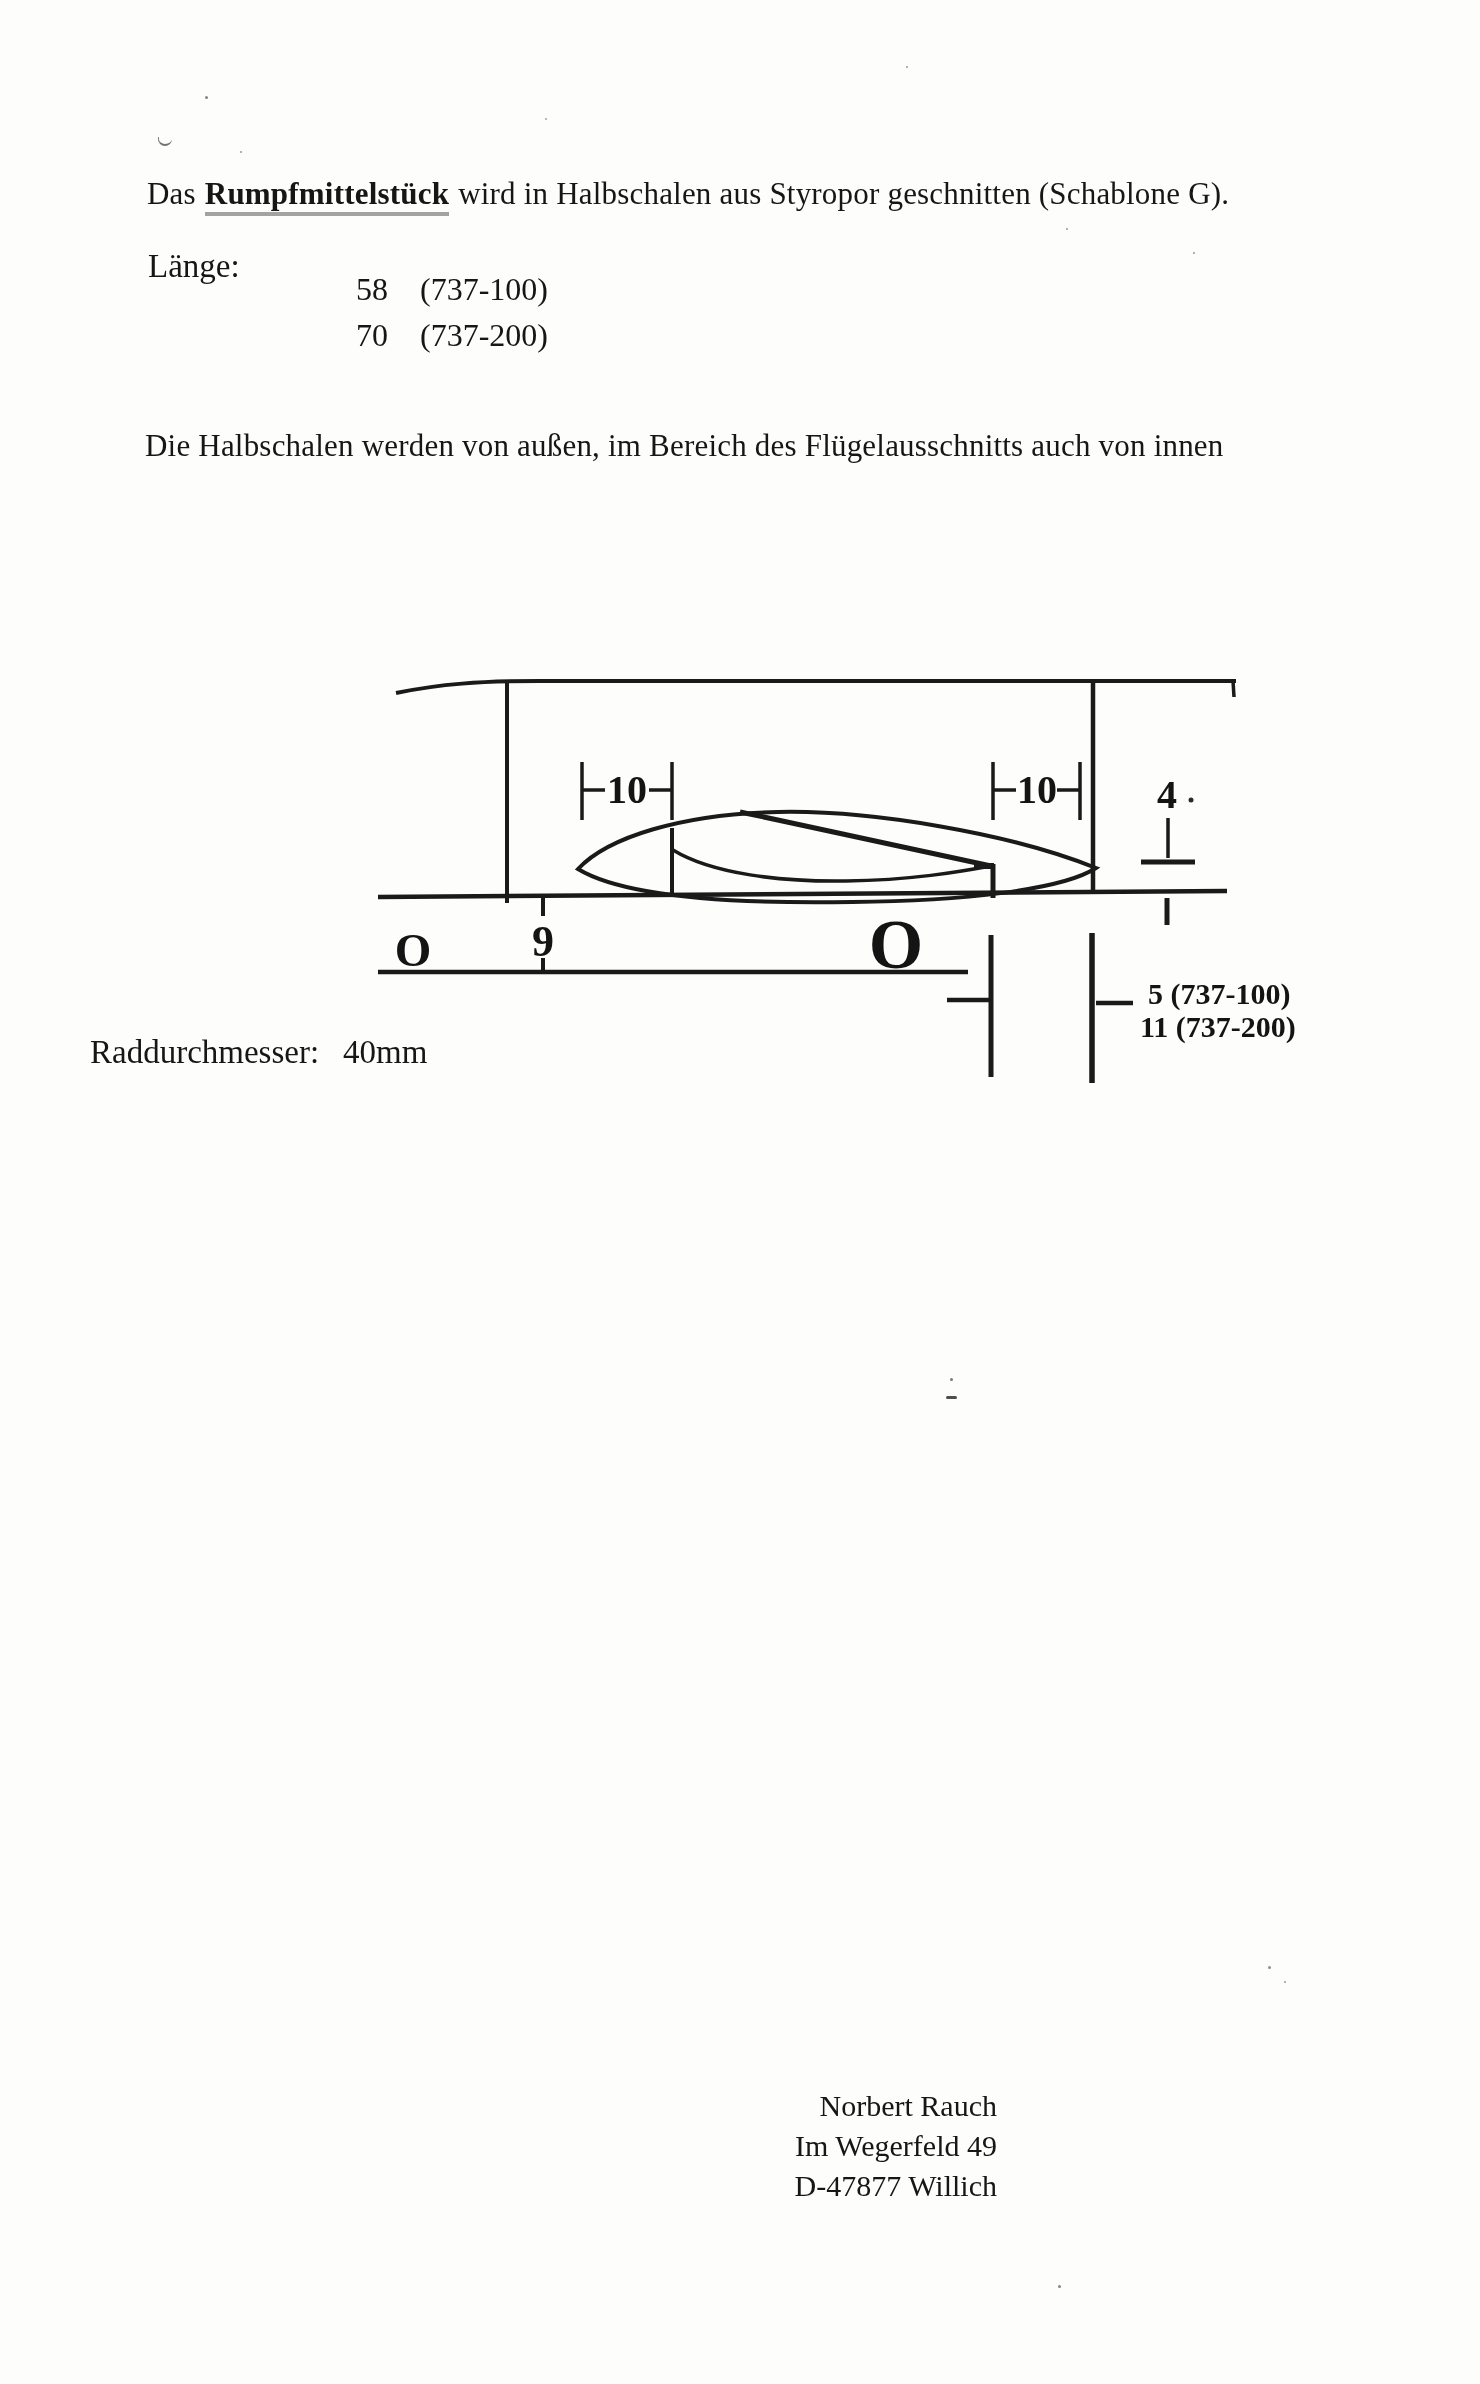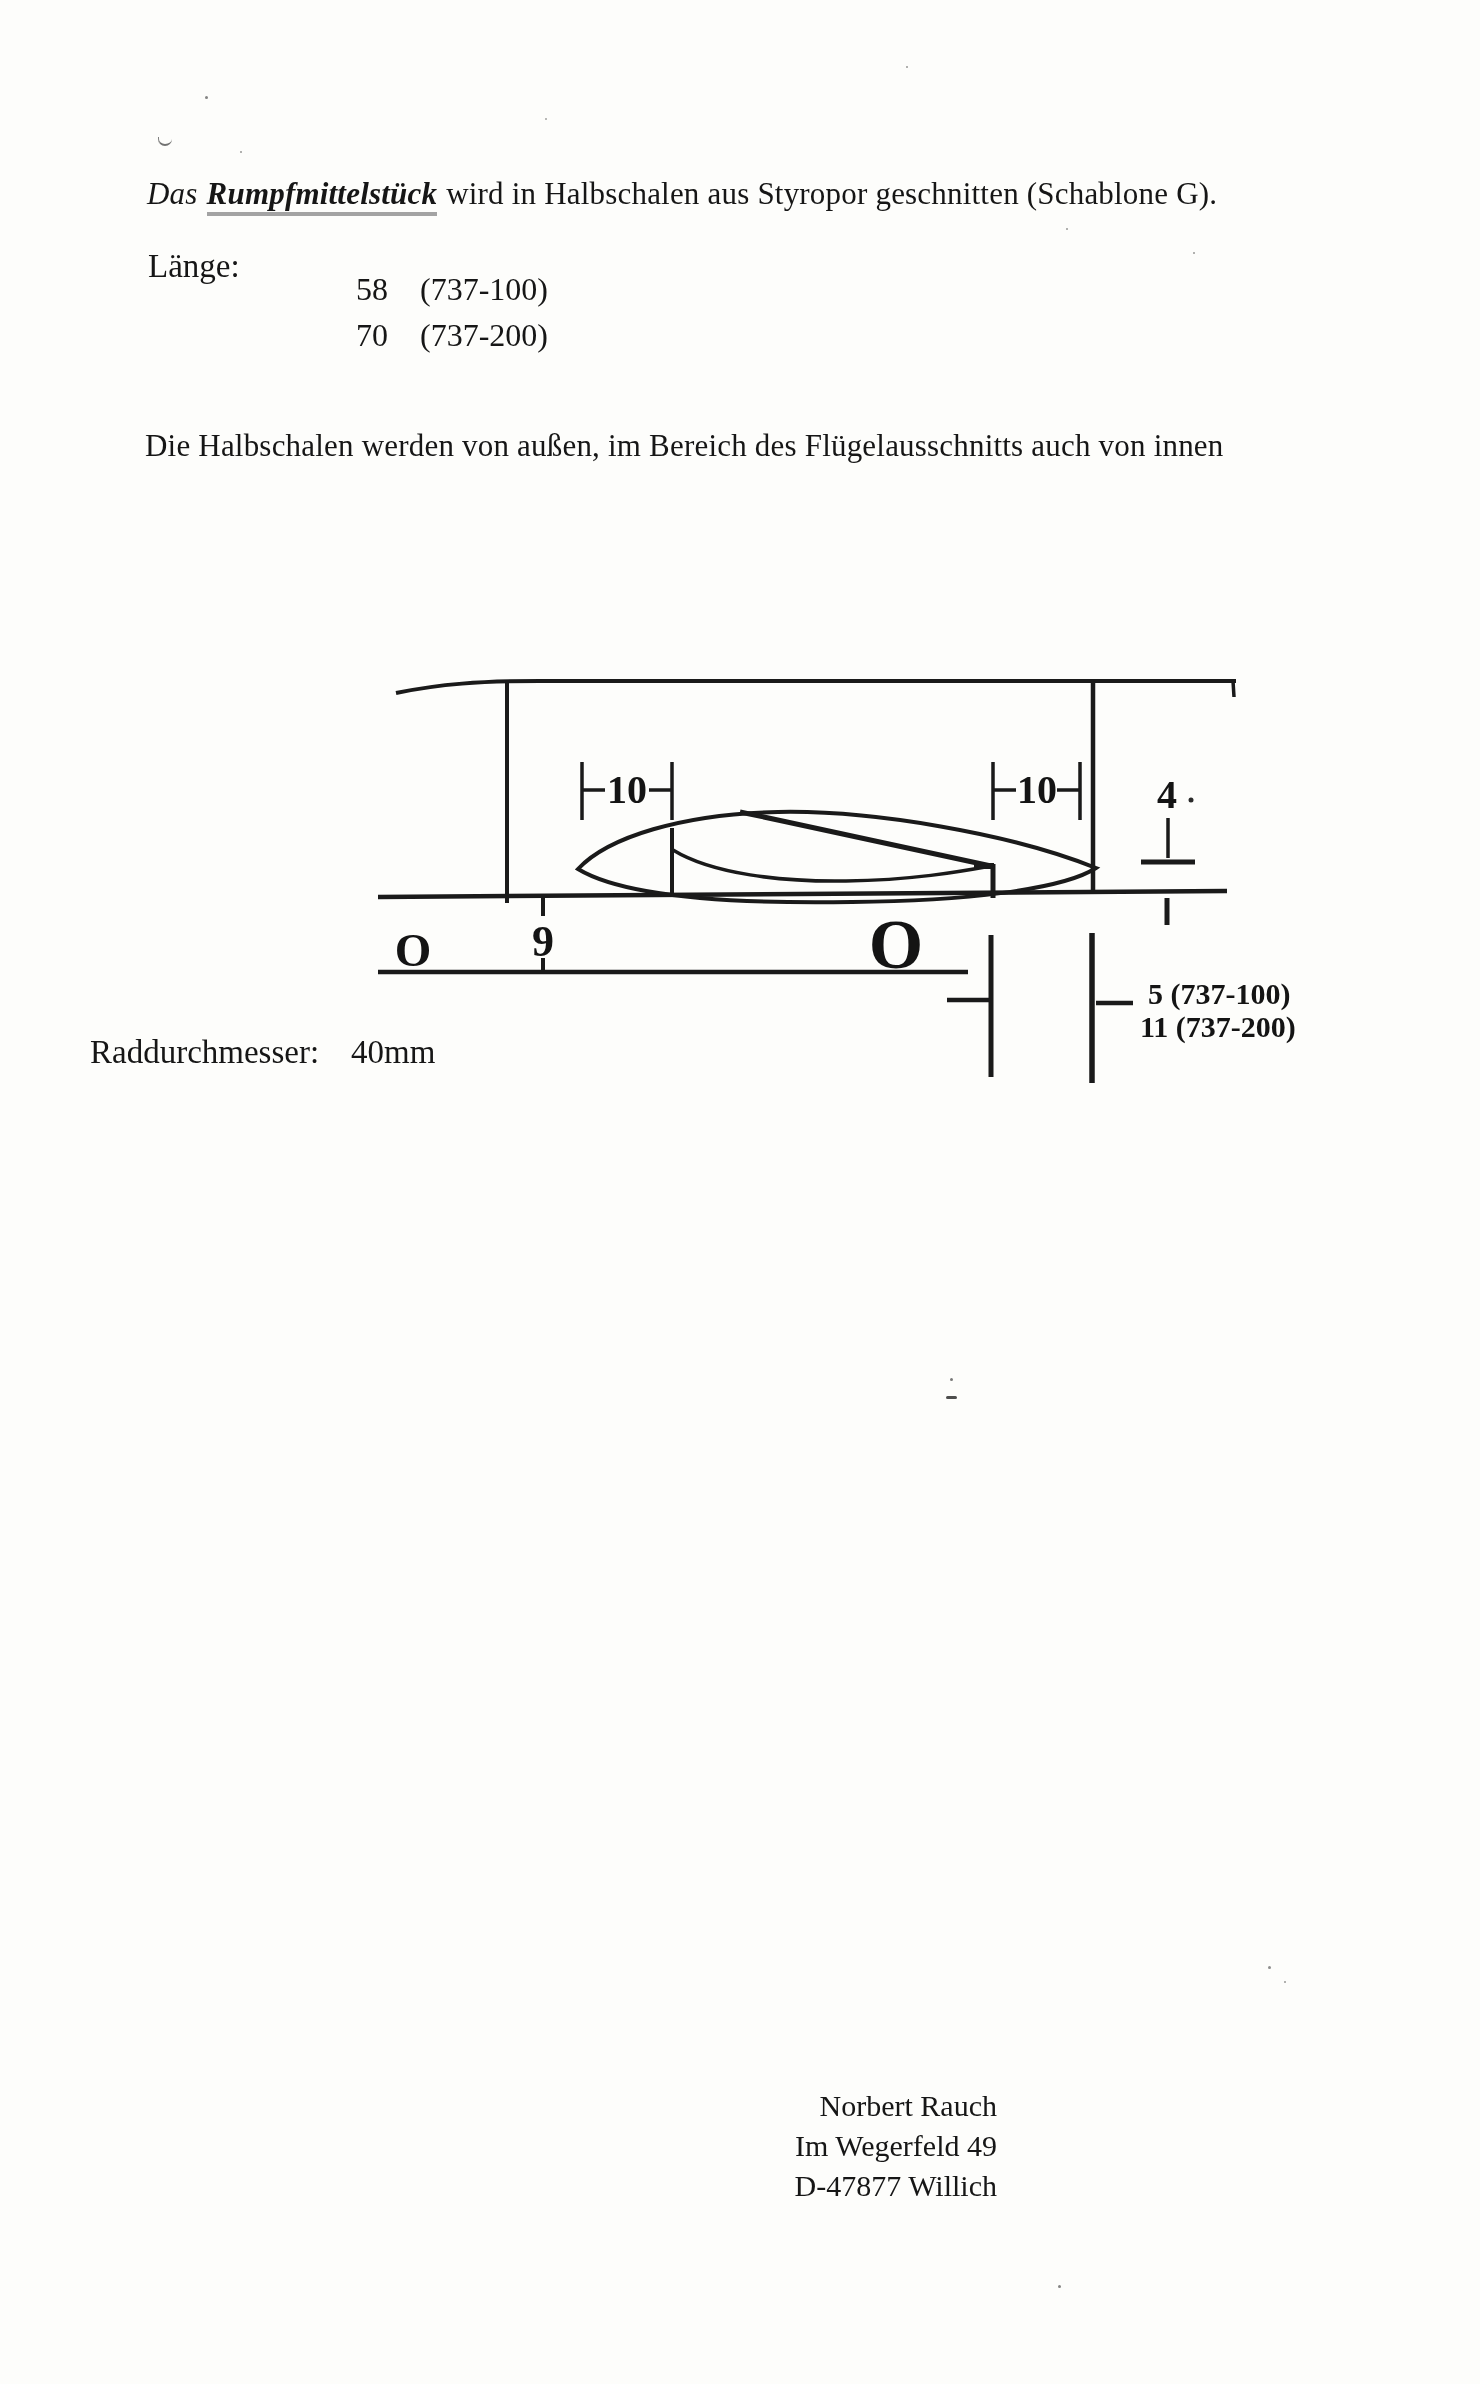--- a/index.html
+++ b/index.html
@@ -4,28 +4,28 @@
 <style>
   html,body{margin:0;padding:0;}
   body{background:#ffffff;}
   .page{
     position:relative;width:1480px;height:2384px;margin:0;
     background:#fdfdfb;color:#161616;overflow:hidden;
     font-family:"Liberation Serif","DejaVu Serif",serif;
   }
   
   .heading{position:absolute;left:147px;top:176px;font-size:31px;white-space:nowrap;letter-spacing:.2px;}
-  .heading .lead,.heading .emph{margin-right:9px;font-style:italic;}
+  .heading .lead,.heading .emph{margin-right:9px;}
   .emph{font-weight:700;border-bottom:4px solid #a3a3a3;padding-bottom:1px;}
   .laenge-label{position:absolute;left:148px;top:248px;font-size:33px;}
   .laenge-rows{position:absolute;left:324px;top:266px;font-size:32px;line-height:46px;}
   .laenge-row .lv{display:inline-block;width:64px;margin-left:32px;}
   .para{position:absolute;left:145px;top:424px;font-size:31px;line-height:43px;letter-spacing:.2px;}
   .wheel{position:absolute;left:90px;top:1034px;font-size:33px;}
-  .wheel .wv{margin-left:32px;}
+  .wheel .wv{margin-left:24px;}
   .footer{position:absolute;left:597px;top:2086px;width:400px;text-align:right;font-size:30px;line-height:40px;}
   
   .diagram{position:absolute;left:0;top:630px;width:1480px;height:500px;}
   .diagram path,.diagram line{stroke:#1a1a1a;fill:none;}
   .diagram text{fill:#141414;font-family:"Liberation Serif","DejaVu Serif",serif;}
   .dnum{font-size:40px;font-weight:700;text-anchor:middle;}
   .d9{font-size:44px;font-weight:700;text-anchor:middle;}
   .oSmall{font-size:47px;font-weight:700;text-anchor:middle;}
   .oBig{font-size:70px;font-weight:700;text-anchor:middle;}
   .gearLabel{font-size:30px;font-weight:700;}

